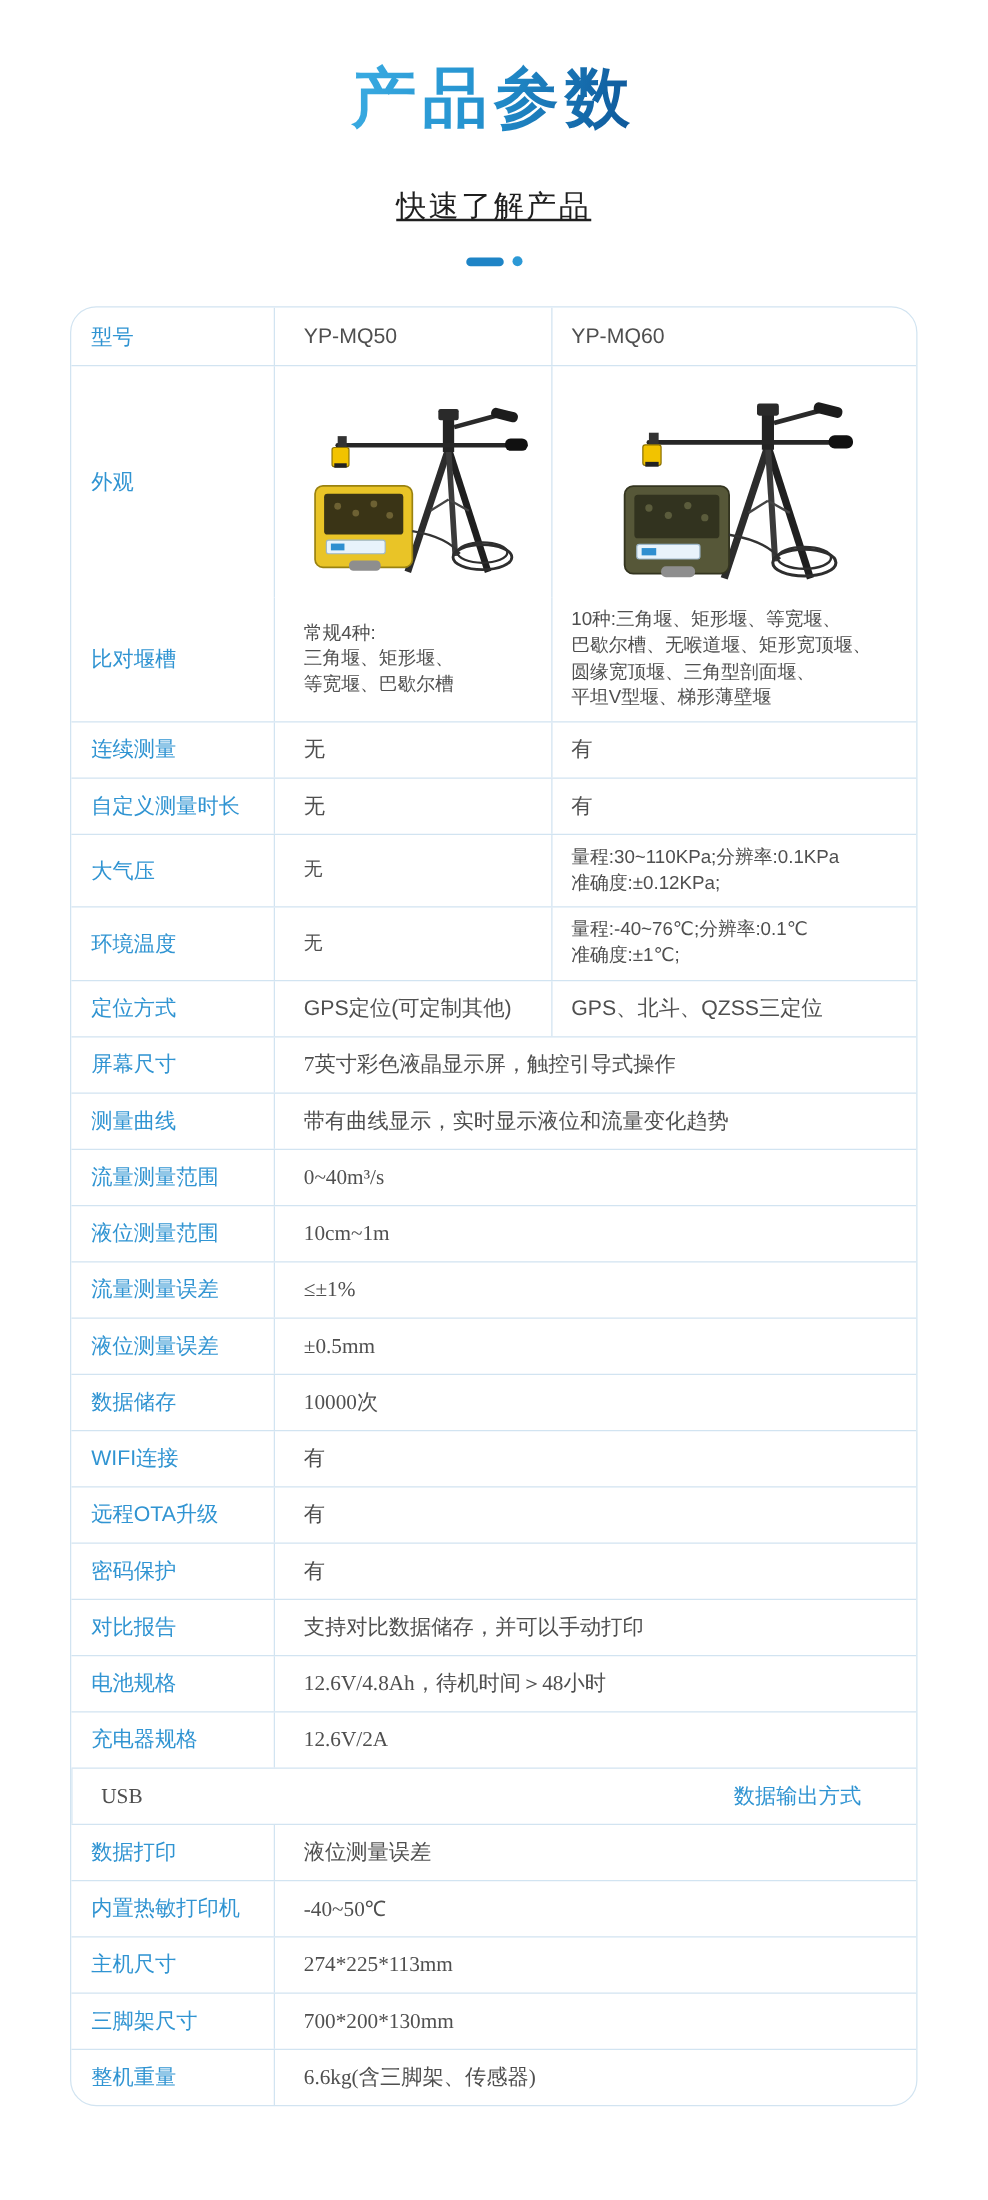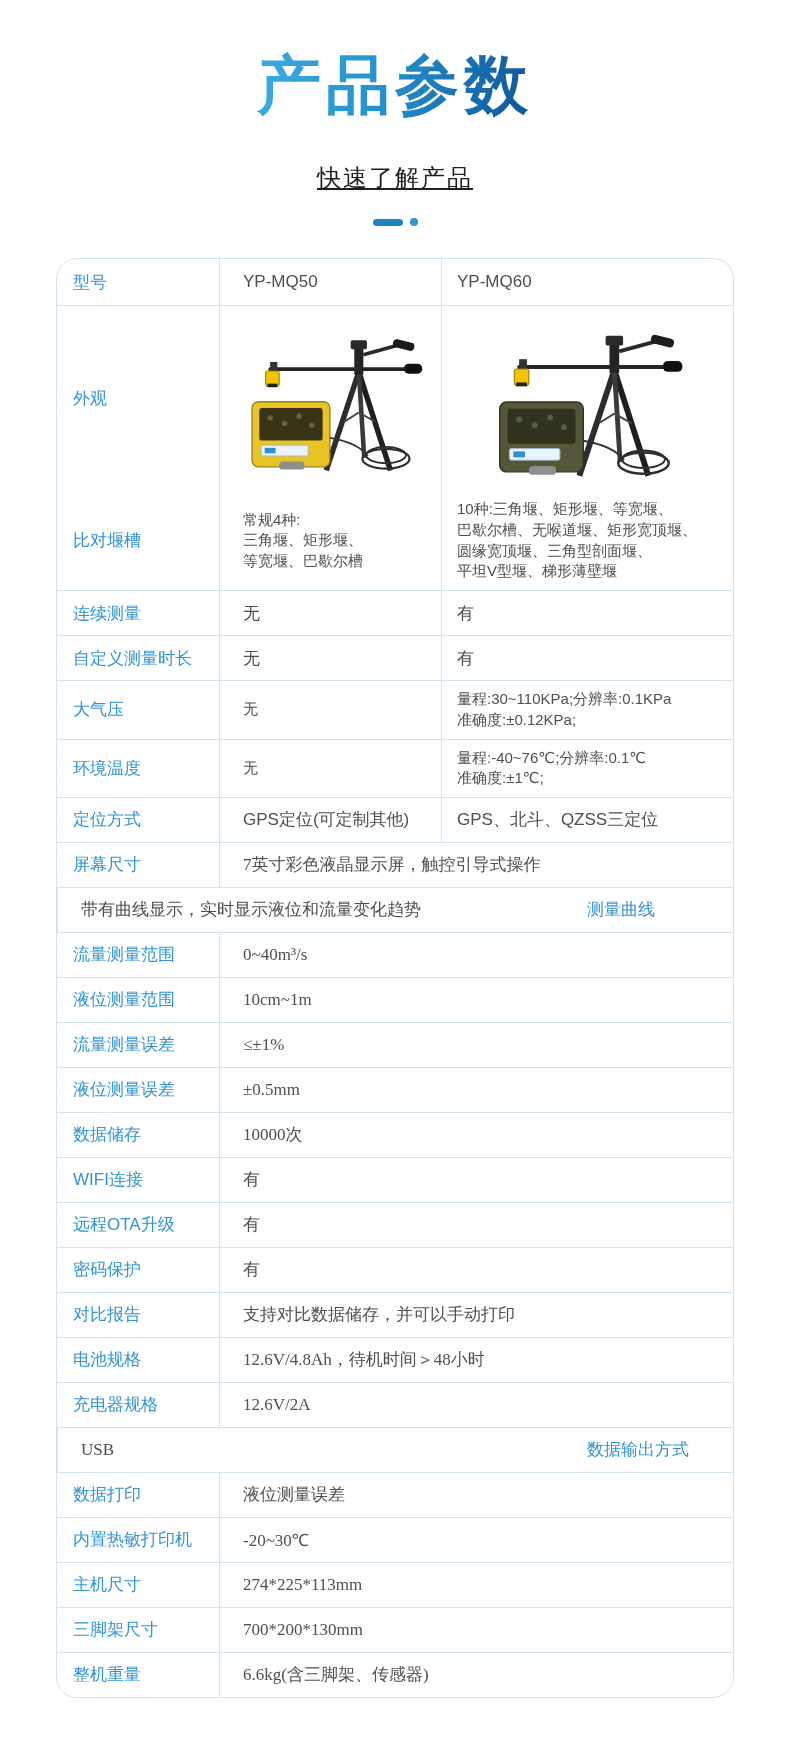--- a/index.html
+++ b/index.html
@@ -11,21 +11,21 @@
   body{
     width:790px;height:1760px;
     background:#ffffff;
     font-family:"Liberation Sans","DejaVu Sans",sans-serif;
     -webkit-font-smoothing:antialiased;
     overflow:hidden;
   }
   .header{padding-top:50px;text-align:center;}
   .big-title{
     font-family:"DejaVu Serif","Liberation Serif",serif;
-    font-size:64px;font-weight:900;letter-spacing:5px;line-height:1.1;
+    font-size:52px;font-weight:900;letter-spacing:5px;line-height:1.1;
     background:linear-gradient(100deg,#38a9e0 5%,#2492cf 45%,#0f5b9d 95%);
     -webkit-background-clip:text;background-clip:text;color:transparent;
     display:inline-block;
   }
   .subtitle{
     margin-top:42px;
     font-size:24px;color:#1f1f1f;letter-spacing:2px;text-decoration:underline;
   }
   .divider{
     margin-top:24px;
@@ -209,22 +209,22 @@
       <div class="trow">
         <div class="cell label">定位方式</div>
         <div class="cell v1">GPS定位(可定制其他)</div>
         <div class="cell v2">GPS、北斗、QZSS三定位</div>
       </div>
       <div class="trow">
         <div class="cell label">屏幕尺寸</div>
         <div class="cell vspan">7英寸彩色液晶显示屏，触控引导式操作</div>
       </div>
       <div class="trow">
+        <div class="cell label">测量曲线</div>
         <div class="cell vspan">带有曲线显示，实时显示液位和流量变化趋势</div>
-        <div class="cell label">测量曲线</div>
       </div>
       <div class="trow">
         <div class="cell label">流量测量范围</div>
         <div class="cell vspan">0~40m³/s</div>
       </div>
       <div class="trow">
         <div class="cell label">液位测量范围</div>
         <div class="cell vspan">10cm~1m</div>
       </div>
       <div class="trow">
@@ -266,21 +266,21 @@
       <div class="trow">
         <div class="cell vspan">USB</div>
         <div class="cell label">数据输出方式</div>
       </div>
       <div class="trow">
         <div class="cell label">数据打印</div>
         <div class="cell vspan">液位测量误差</div>
       </div>
       <div class="trow">
         <div class="cell label">内置热敏打印机</div>
-        <div class="cell vspan">-20~30℃</div>
+        <div class="cell vspan">-40~50℃</div>
       </div>
       <div class="trow">
         <div class="cell label">主机尺寸</div>
         <div class="cell vspan">274*225*113mm</div>
       </div>
       <div class="trow">
         <div class="cell label">三脚架尺寸</div>
         <div class="cell vspan">700*200*130mm</div>
       </div>
       <div class="trow">

